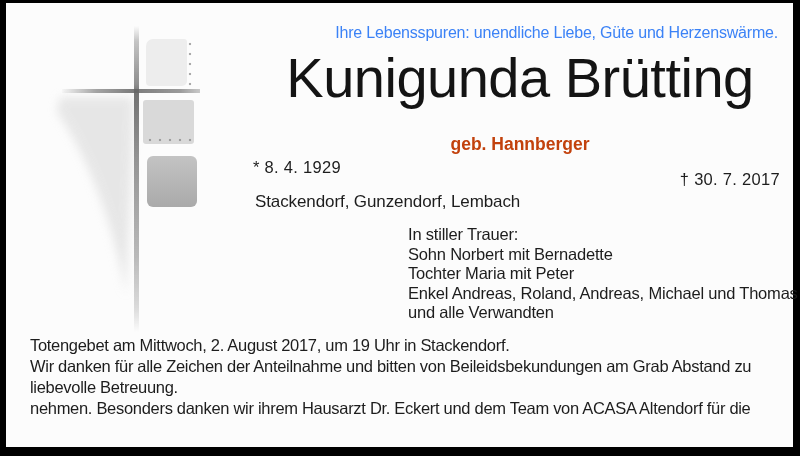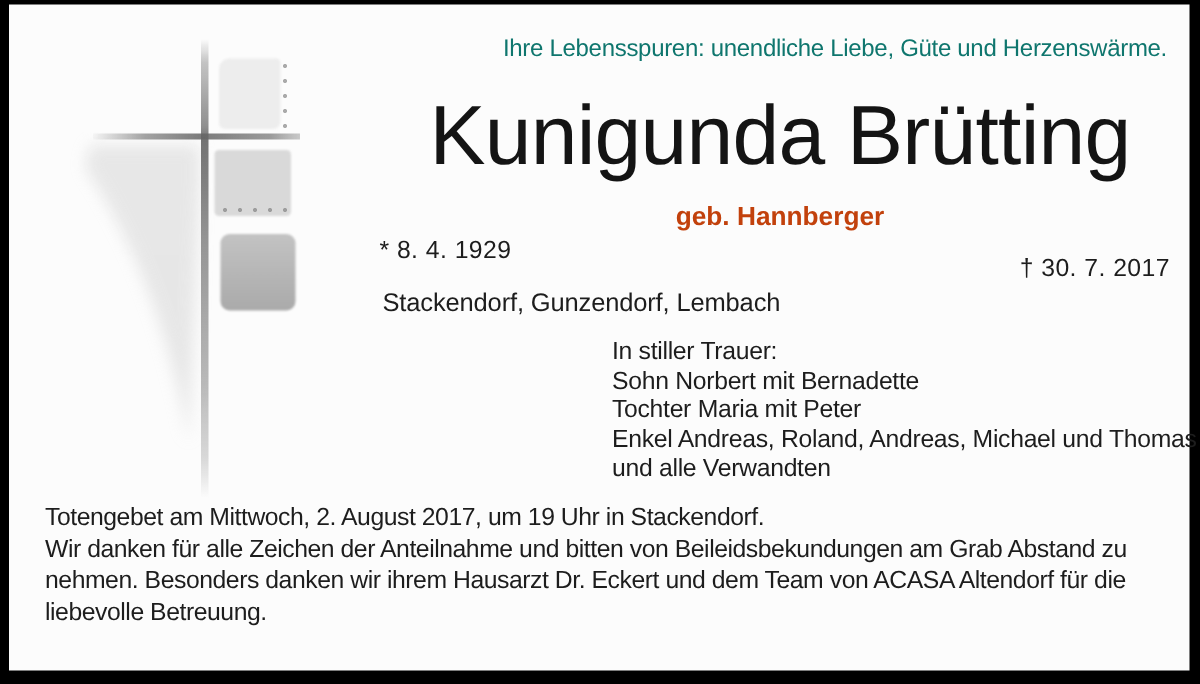--- a/index.html
+++ b/index.html
@@ -54,24 +54,24 @@
   }
   .dots-row{
     position:absolute;left:148px;top:138px;width:46px;height:4px;
     background-image:radial-gradient(circle at 2px 2px,#9d9d9d 1.1px,rgba(160,160,160,0) 1.6px);
     background-size:10px 4px;background-repeat:repeat-x;
   }
 
   
   .tagline{
     position:absolute;top:24px;right:22px;
-    font-size:16px;letter-spacing:-.2px;color:#0f766e;white-space:nowrap;
+    font-size:16px;letter-spacing:-.2px;color:#3b82f6;white-space:nowrap;
   }
   .title{
-    position:absolute;left:240px;top:58px;width:560px;
+    position:absolute;left:240px;top:46px;width:560px;
     text-align:center;font-size:56px;line-height:64px;font-weight:400;
     letter-spacing:-.5px;color:#141414;white-space:nowrap;
   }
   .maiden{
     position:absolute;left:240px;top:134px;width:560px;
     text-align:center;font-size:17.5px;font-weight:700;color:#c2410c;
   }
   .birth{position:absolute;left:253px;top:158px;font-size:16.5px;letter-spacing:.3px;}
   .death{position:absolute;right:20px;top:158px;font-size:16.5px;letter-spacing:.3px;margin-top:12px;}
   .places{position:absolute;left:255px;top:192px;font-size:17px;letter-spacing:-.1px;}
@@ -129,17 +129,17 @@
     <div>In stiller Trauer:</div>
     <div><span>Sohn </span><b>Norbert</b><span> mit </span><b>Bernadette</b></div>
     <div><span>Tochter </span><b>Maria</b><span> mit </span><b>Peter</b></div>
     <div><span>Enkel </span><b>Andreas</b><span>, </span><b>Roland</b><span>, </span><b>Andreas</b><span>, </span><b>Michael</b><span> und </span><b>Thomas</b></div>
     <div><span>und alle Verwandten</span></div>
   </div>
 
   <div class="footer">
     <div>Totengebet am Mittwoch, 2. August 2017, um 19 Uhr in Stackendorf.</div>
     <div>Wir danken für alle Zeichen der Anteilnahme und bitten von Beileidsbekundungen am Grab Abstand zu</div>
+    <div>liebevolle Betreuung.</div>
     <div>nehmen. Besonders danken wir ihrem Hausarzt Dr. Eckert und dem Team von ACASA Altendorf für die</div>
-    <div>liebevolle Betreuung.</div>
   </div>
 
 </div>
 
 </body></html>

